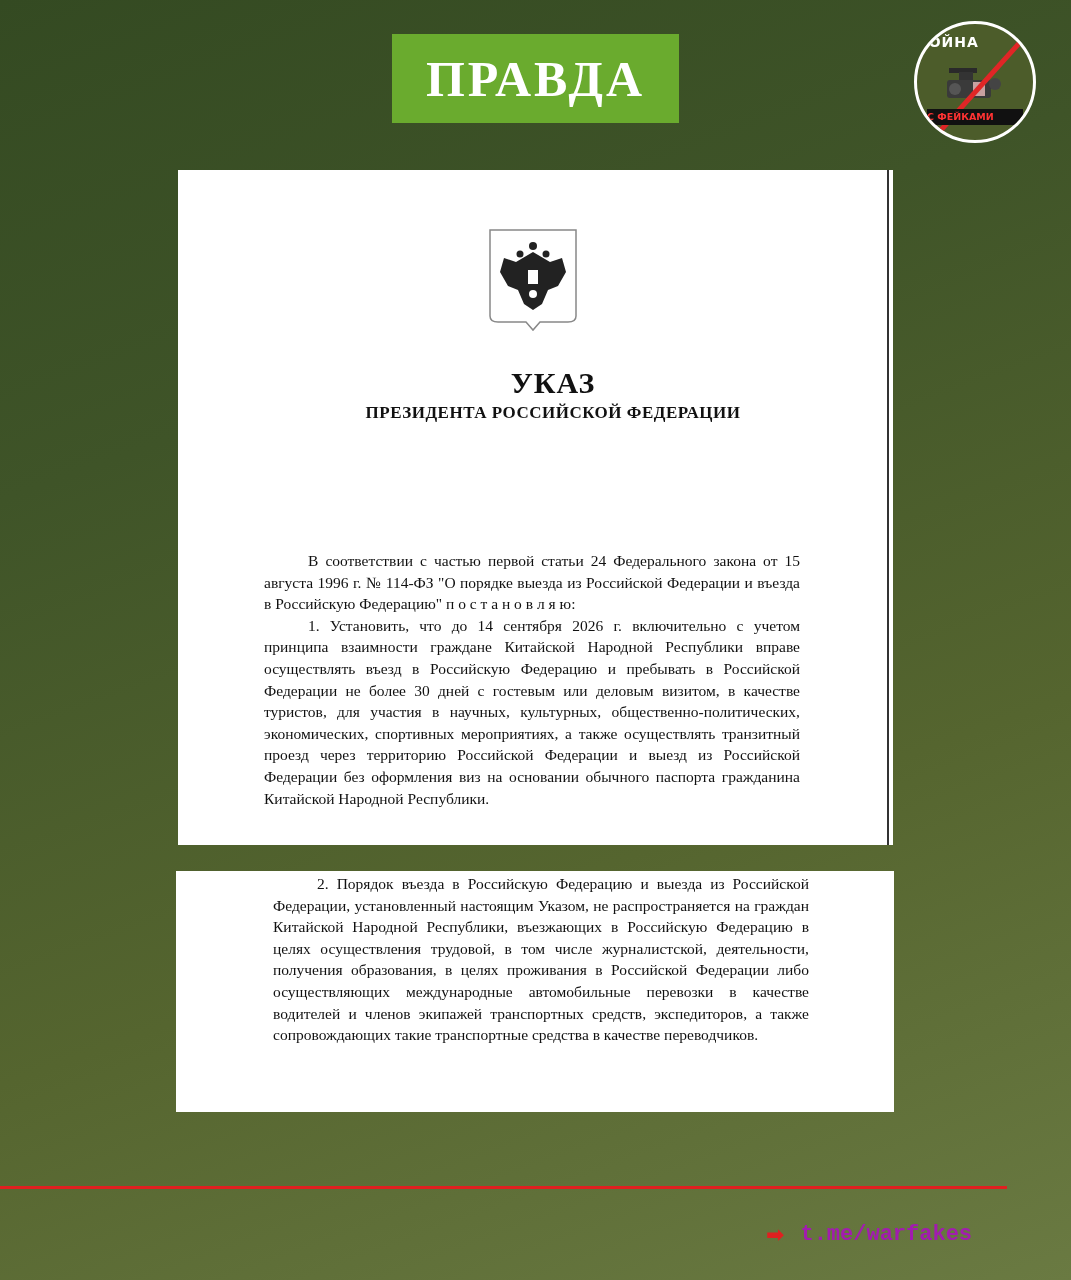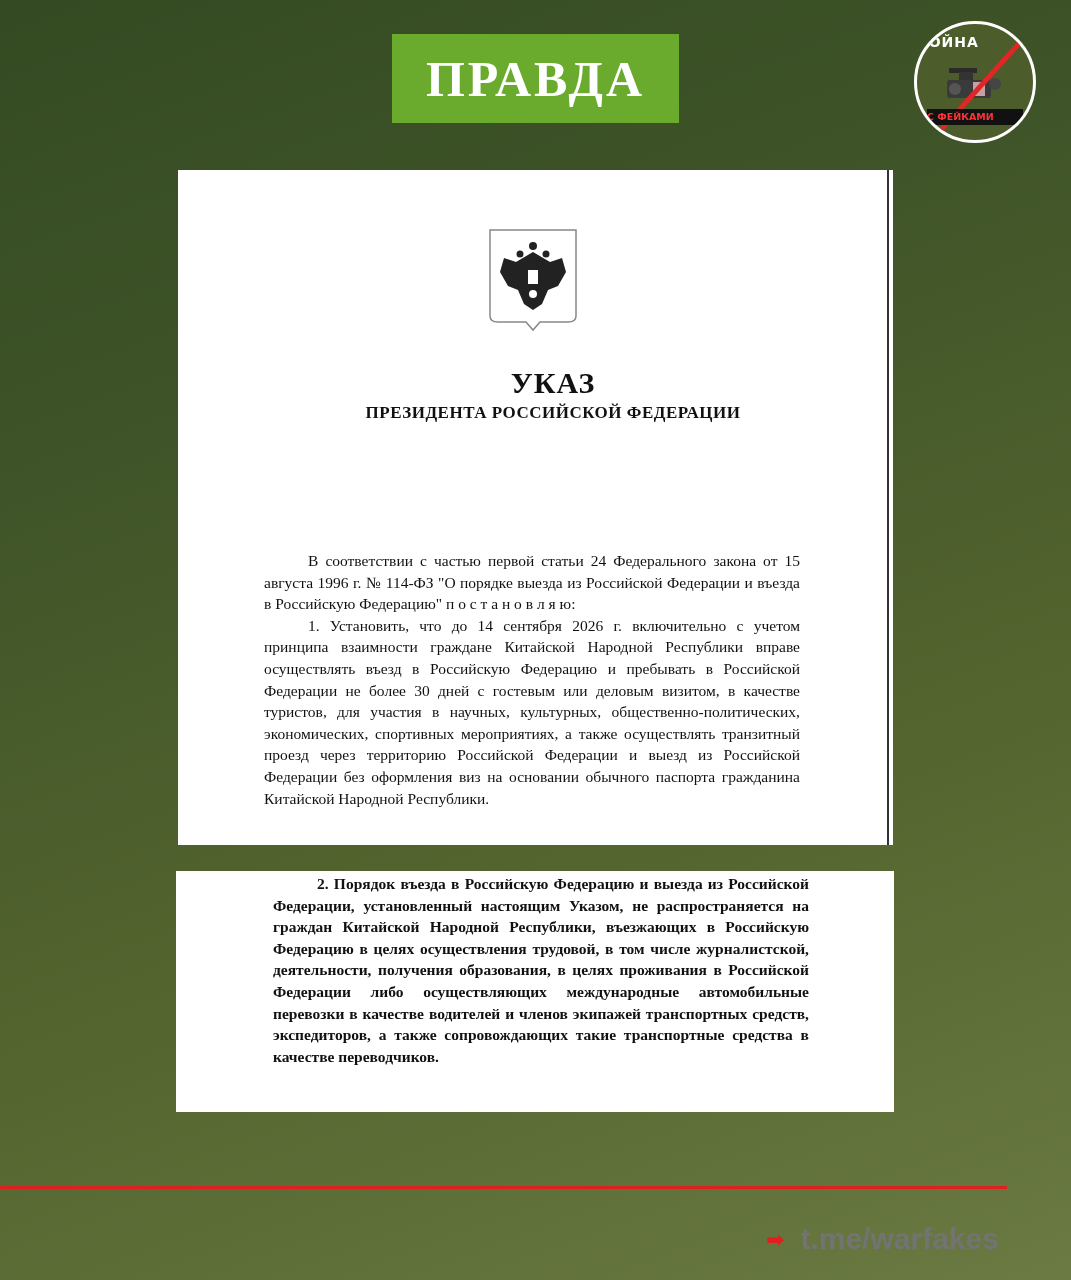--- a/index.html
+++ b/index.html
@@ -34,39 +34,39 @@
   .logo .t2 {
     position:absolute; top:85px; left:10px; right:10px; height:16px; background:#111;
     color:#ff3333; font-weight:bold; font-size:9.5px; text-align:left; line-height:16px;
   }
   .doc {
     position:absolute; background:#fff; color:#111;
     font-family:"Liberation Serif", "DejaVu Serif", serif;
   }
   .doc1 { left:178px; top:170px; width:715px; height:675px; }
   .doc1 .edge { position:absolute; right:4px; top:0; bottom:0; width:2px; background:#333; }
-  .doc2 { left:176px; top:871px; width:718px; height:241px;font-weight:bold; }
+  .doc2 { left:176px; top:871px; width:718px; height:241px; }
   .emblem { position:absolute; left:488px; top:228px; width:90px; height:104px; }
   .ukaz { position:absolute; left:0; width:100%; top:196px; text-align:center; font-size:30px; font-weight:bold; letter-spacing:1px; }
   .pres { position:absolute; left:0; width:100%; top:233px; text-align:center; font-size:17px; font-weight:bold; letter-spacing:0.5px; }
   .subj { position:absolute; left:0; width:100%; top:305px; text-align:center; font-size:15.5px; font-weight:bold; line-height:20px; }
   .body { position:absolute; left:86px; width:536px; font-size:15.5px; line-height:21.6px; text-align:justify; }
   .body p { margin:0; }
   .body .ind { text-indent:44px; }
   .body1 { top:380px; }
   .body2 { top:0px; left:97px; width:536px; }
   .body p.last { text-align-last:left; }
   .line-red {
     position:absolute; left:0; top:1186px; width:1007px; height:3px; background:#e02020;
   }
   .footer {
     position:absolute; left:766px; top:1222px; display:flex; align-items:center;
   }
   .footer .arrow { color:#e02020; font-size:22px; margin-right:16px; font-weight:bold; }
-  .footer .link { color:#737373; font-family:Liberation Sans, sans-serif; font-size:30px; font-weight:bold; }
+  .footer .link { color:#a21caf; font-family:Liberation Mono, monospace; font-size:22px; font-weight:bold; }
 </style>
 </head>
 <body>
 
 <div class="badge">
   <span>ПРАВДА</span>
 </div>
 
 <div class="logo">
   <div class="t1">ВОЙНА</div>

